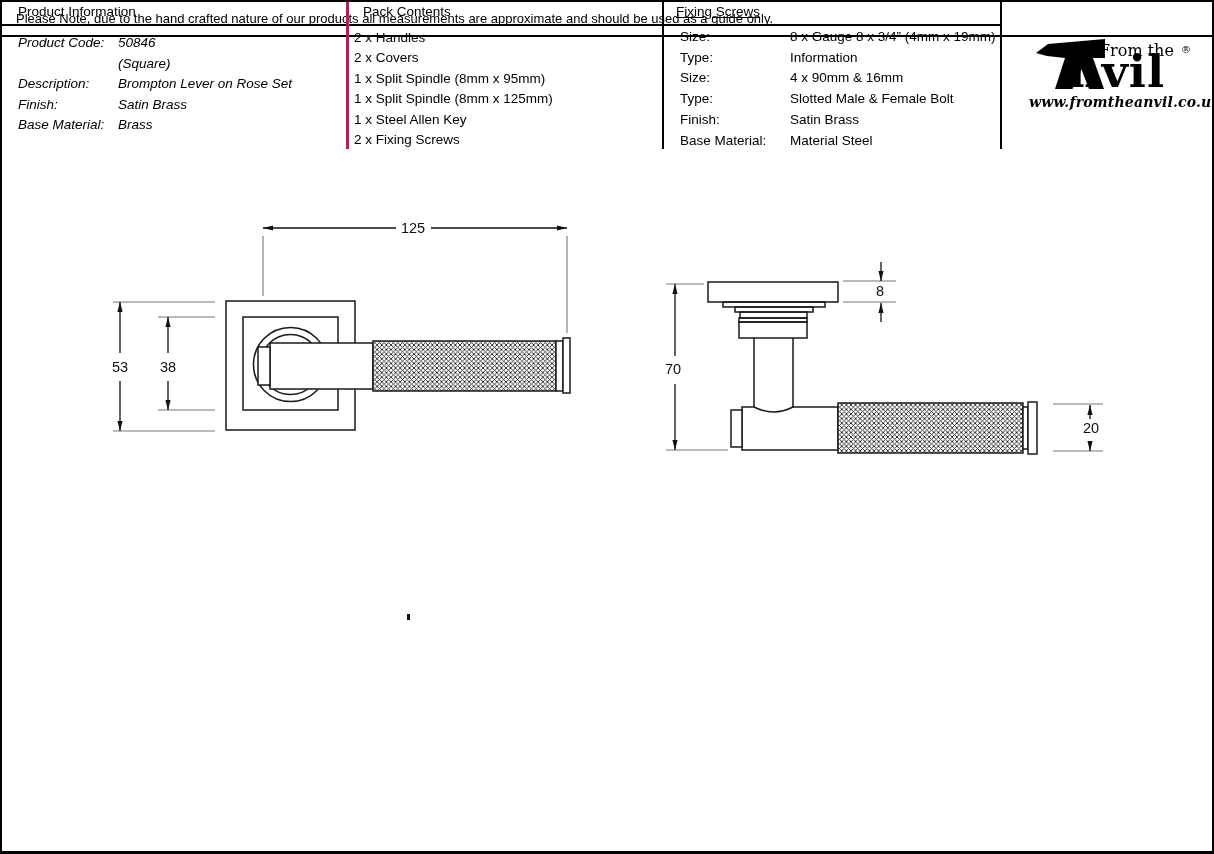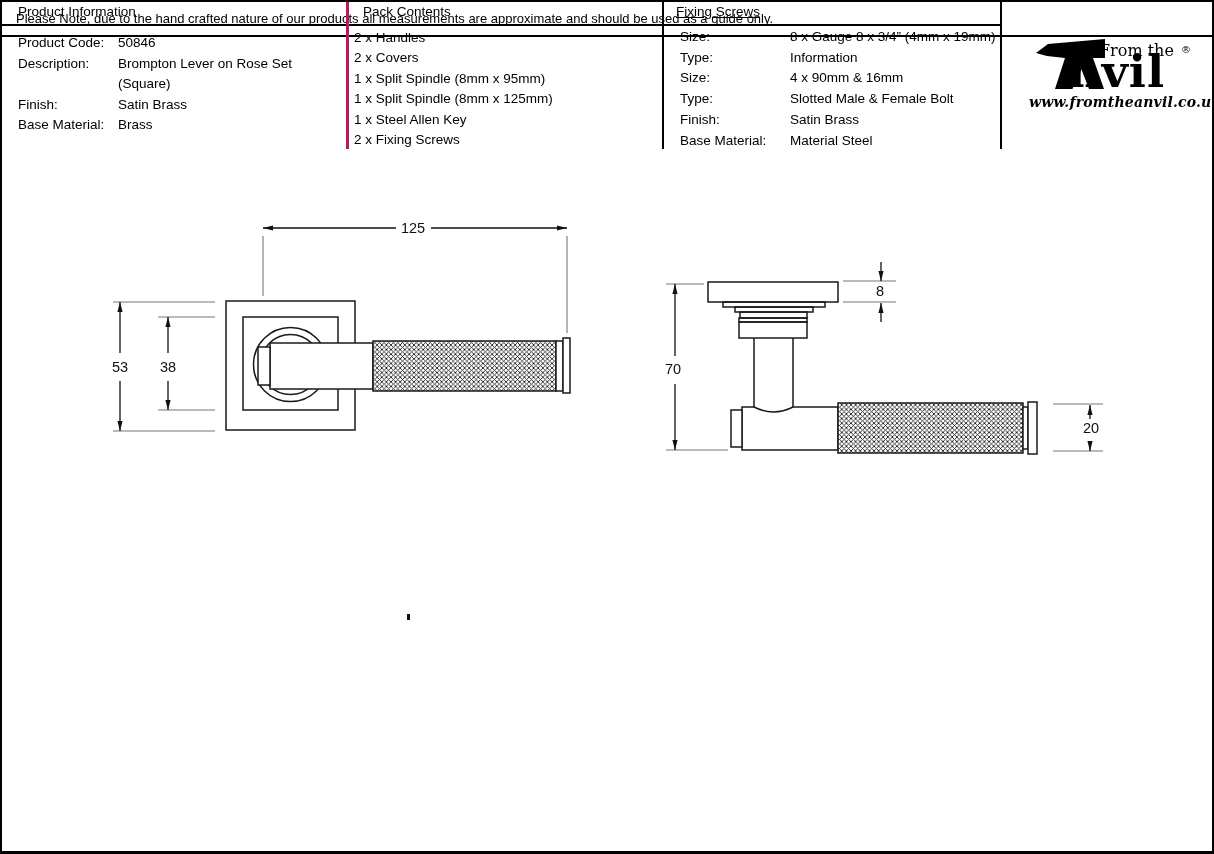--- a/index.html
+++ b/index.html
@@ -18,21 +18,21 @@
   .spec-table{position:absolute;left:0;top:705;width:1214px;height:149px;display:flex;font-size:13.5px;}
   .col{box-sizing:border-box;overflow:hidden;}
   .col1{width:346px;}
   .col2{width:316px;border-left:3px solid #be185d;}
   .col3{width:338px;border-left:2px solid #000;}
   .col4{flex:1;border-left:2px solid #000;position:relative;}
   .col-header{height:26px;line-height:24px;box-sizing:border-box;border-bottom:2px solid #000;}
   .col1 .col-header{padding-left:18px;}
   .col2 .col-header{padding-left:14px;}
   .col3 .col-header{padding-left:12px;text-decoration:underline;}
-  .col1 .col-body{padding:7px 0 0 18px;}
+  .col1 .col-body{padding:7px 0 0 18px;font-style:italic;}
   .col2 .col-body{padding:2px 0 0 5px;}
   .col3 .col-body{padding:1px 0 0 16px;}
   .col1 .kv{line-height:20.6px;}
   .col3 .kv{line-height:20.7px;}
   .pack-item{line-height:20.4px;}
   .k{display:inline-block;}
   .col1 .k{width:100px;}
   .col3 .k{width:110px;}
   
   .logo-glyph{position:absolute;left:33px;top:37px;}
@@ -132,24 +132,24 @@
 
   <div class="spec-table">
 
     <div class="col col1">
       <div class="col-header">Product Information</div>
       <div class="col-body">
         <div class="kv">
           <span class="k">Product Code:</span><span class="v">50846</span>
         </div>
         <div class="kv">
+          <span class="k"></span><span class="v">(Square)</span>
+        </div>
+        <div class="kv">
           <span class="k">Description:</span><span class="v">Brompton Lever on Rose Set</span>
-        </div>
-        <div class="kv">
-          <span class="k"></span><span class="v">(Square)</span>
         </div>
         <div class="kv">
           <span class="k">Finish:</span><span class="v">Satin Brass</span>
         </div>
         <div class="kv">
           <span class="k">Base Material:</span><span class="v">Brass</span>
         </div>
       </div>
     </div>
 

